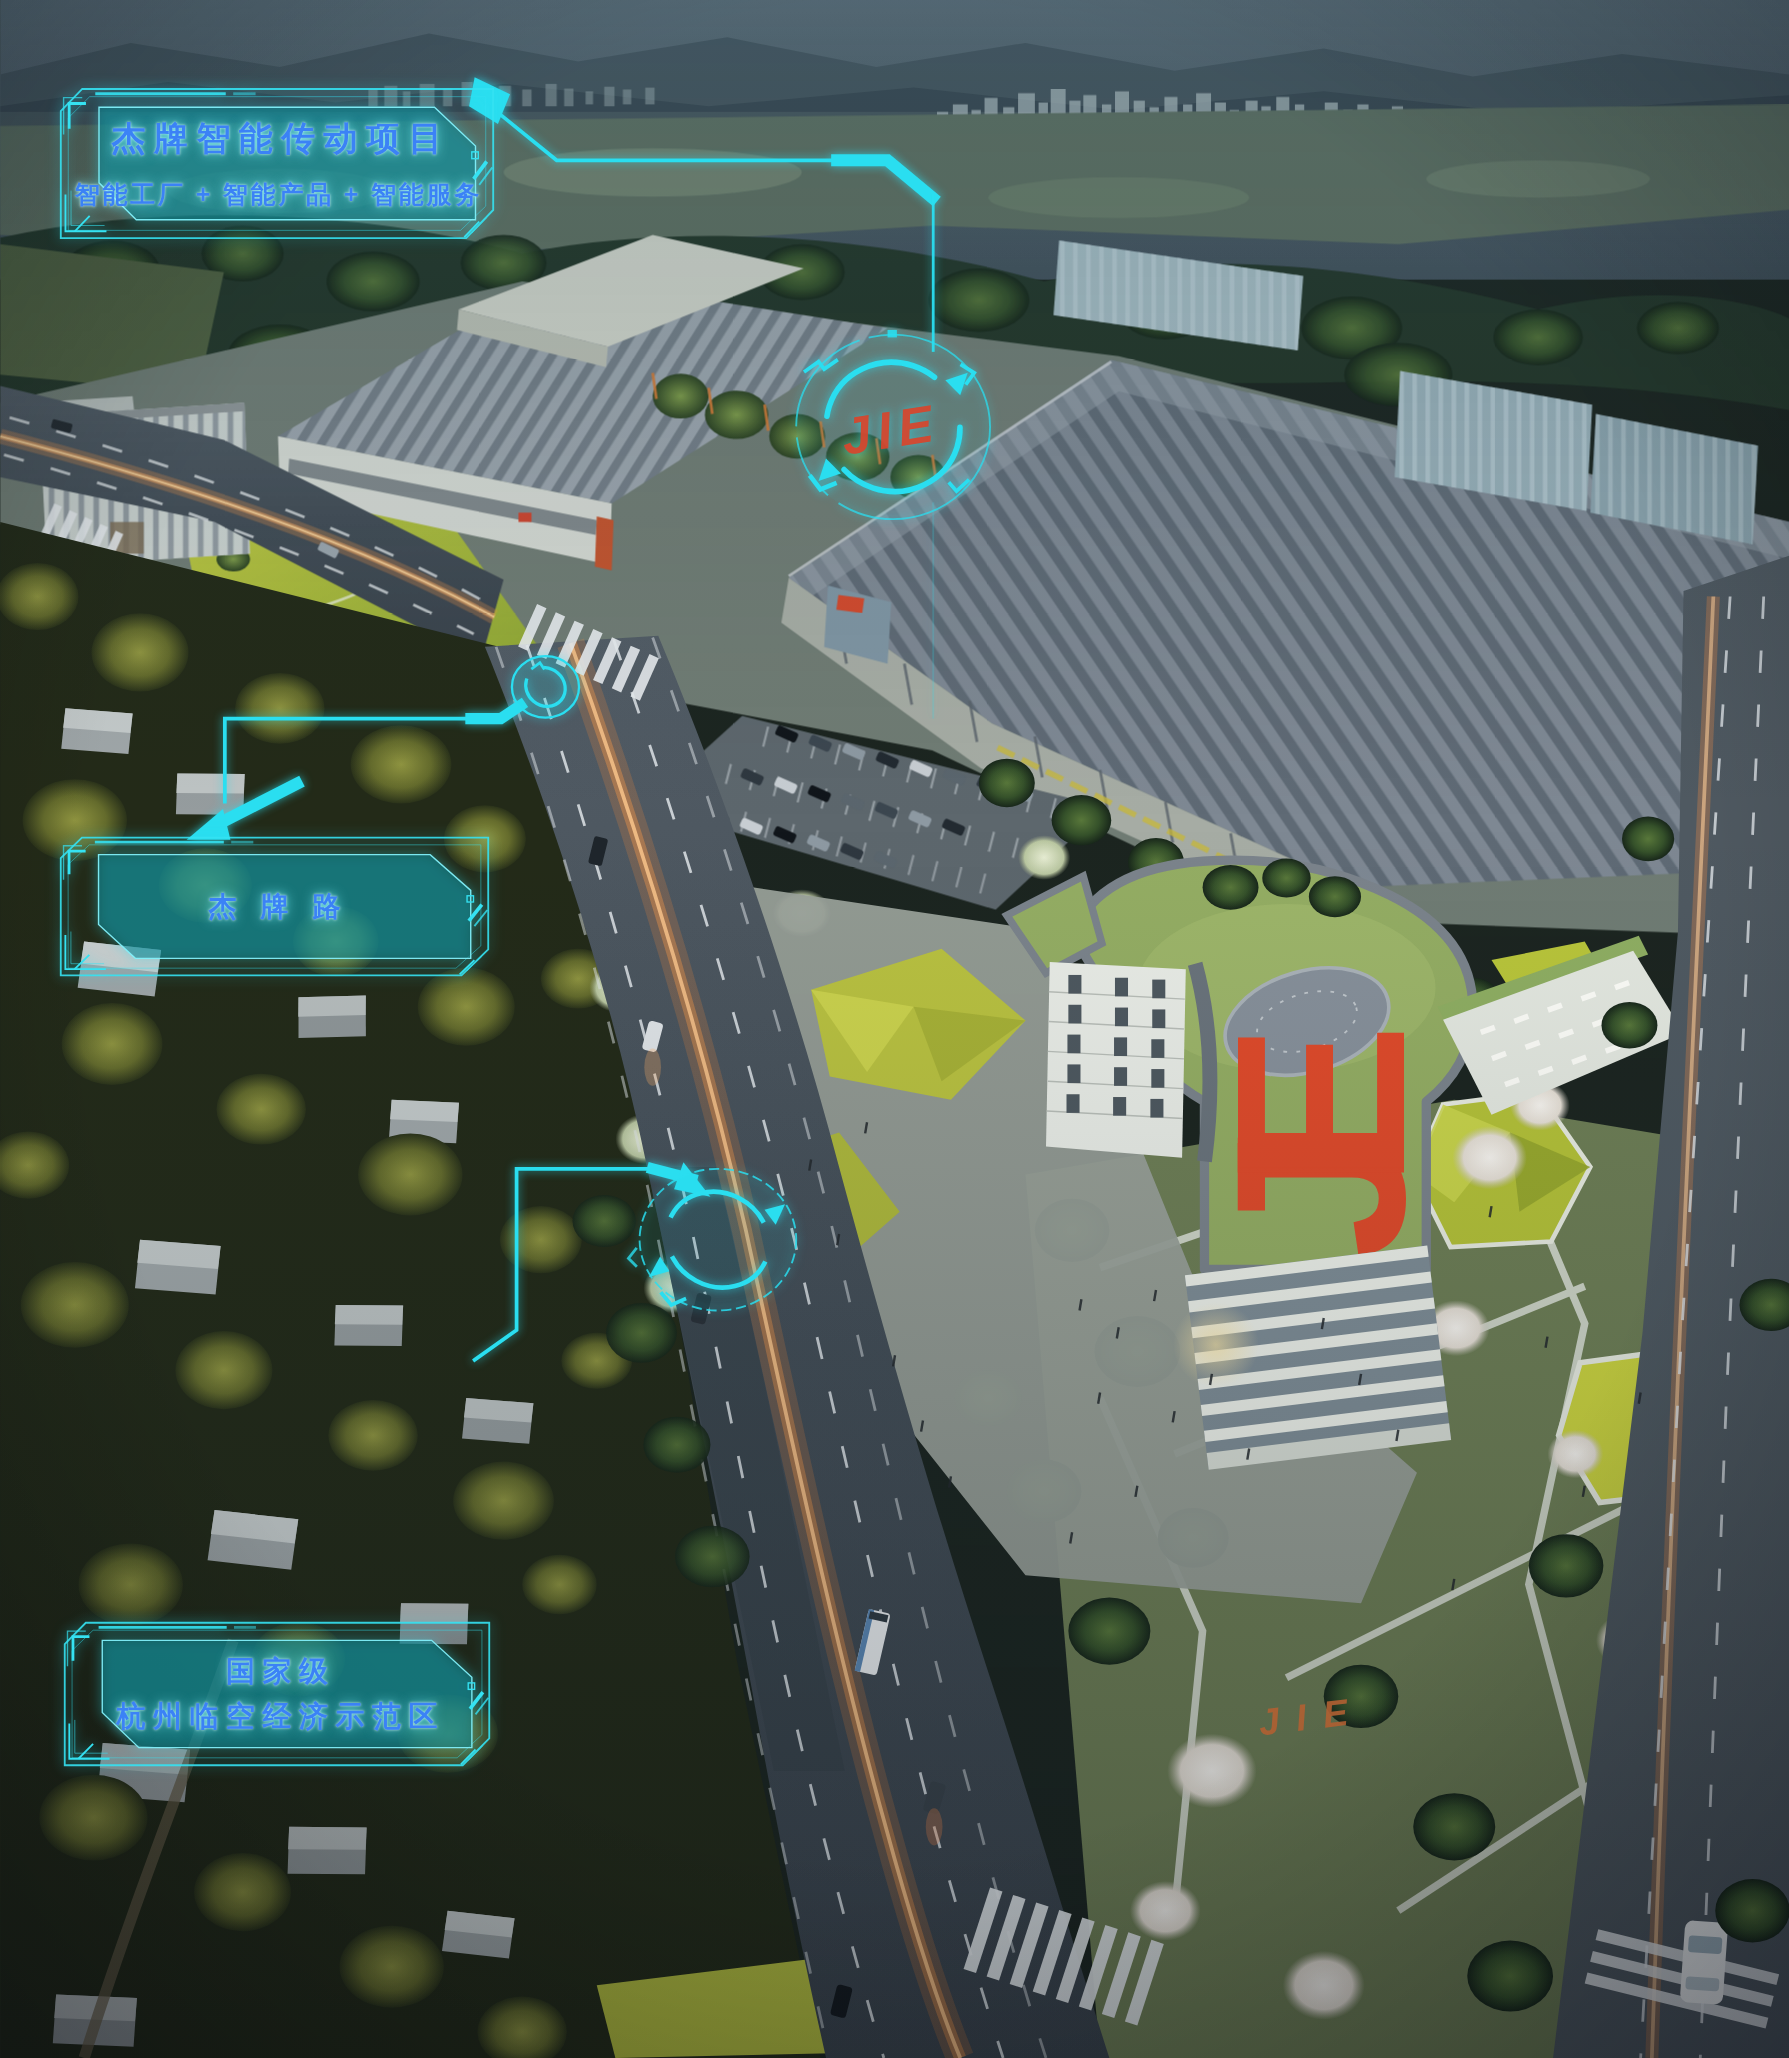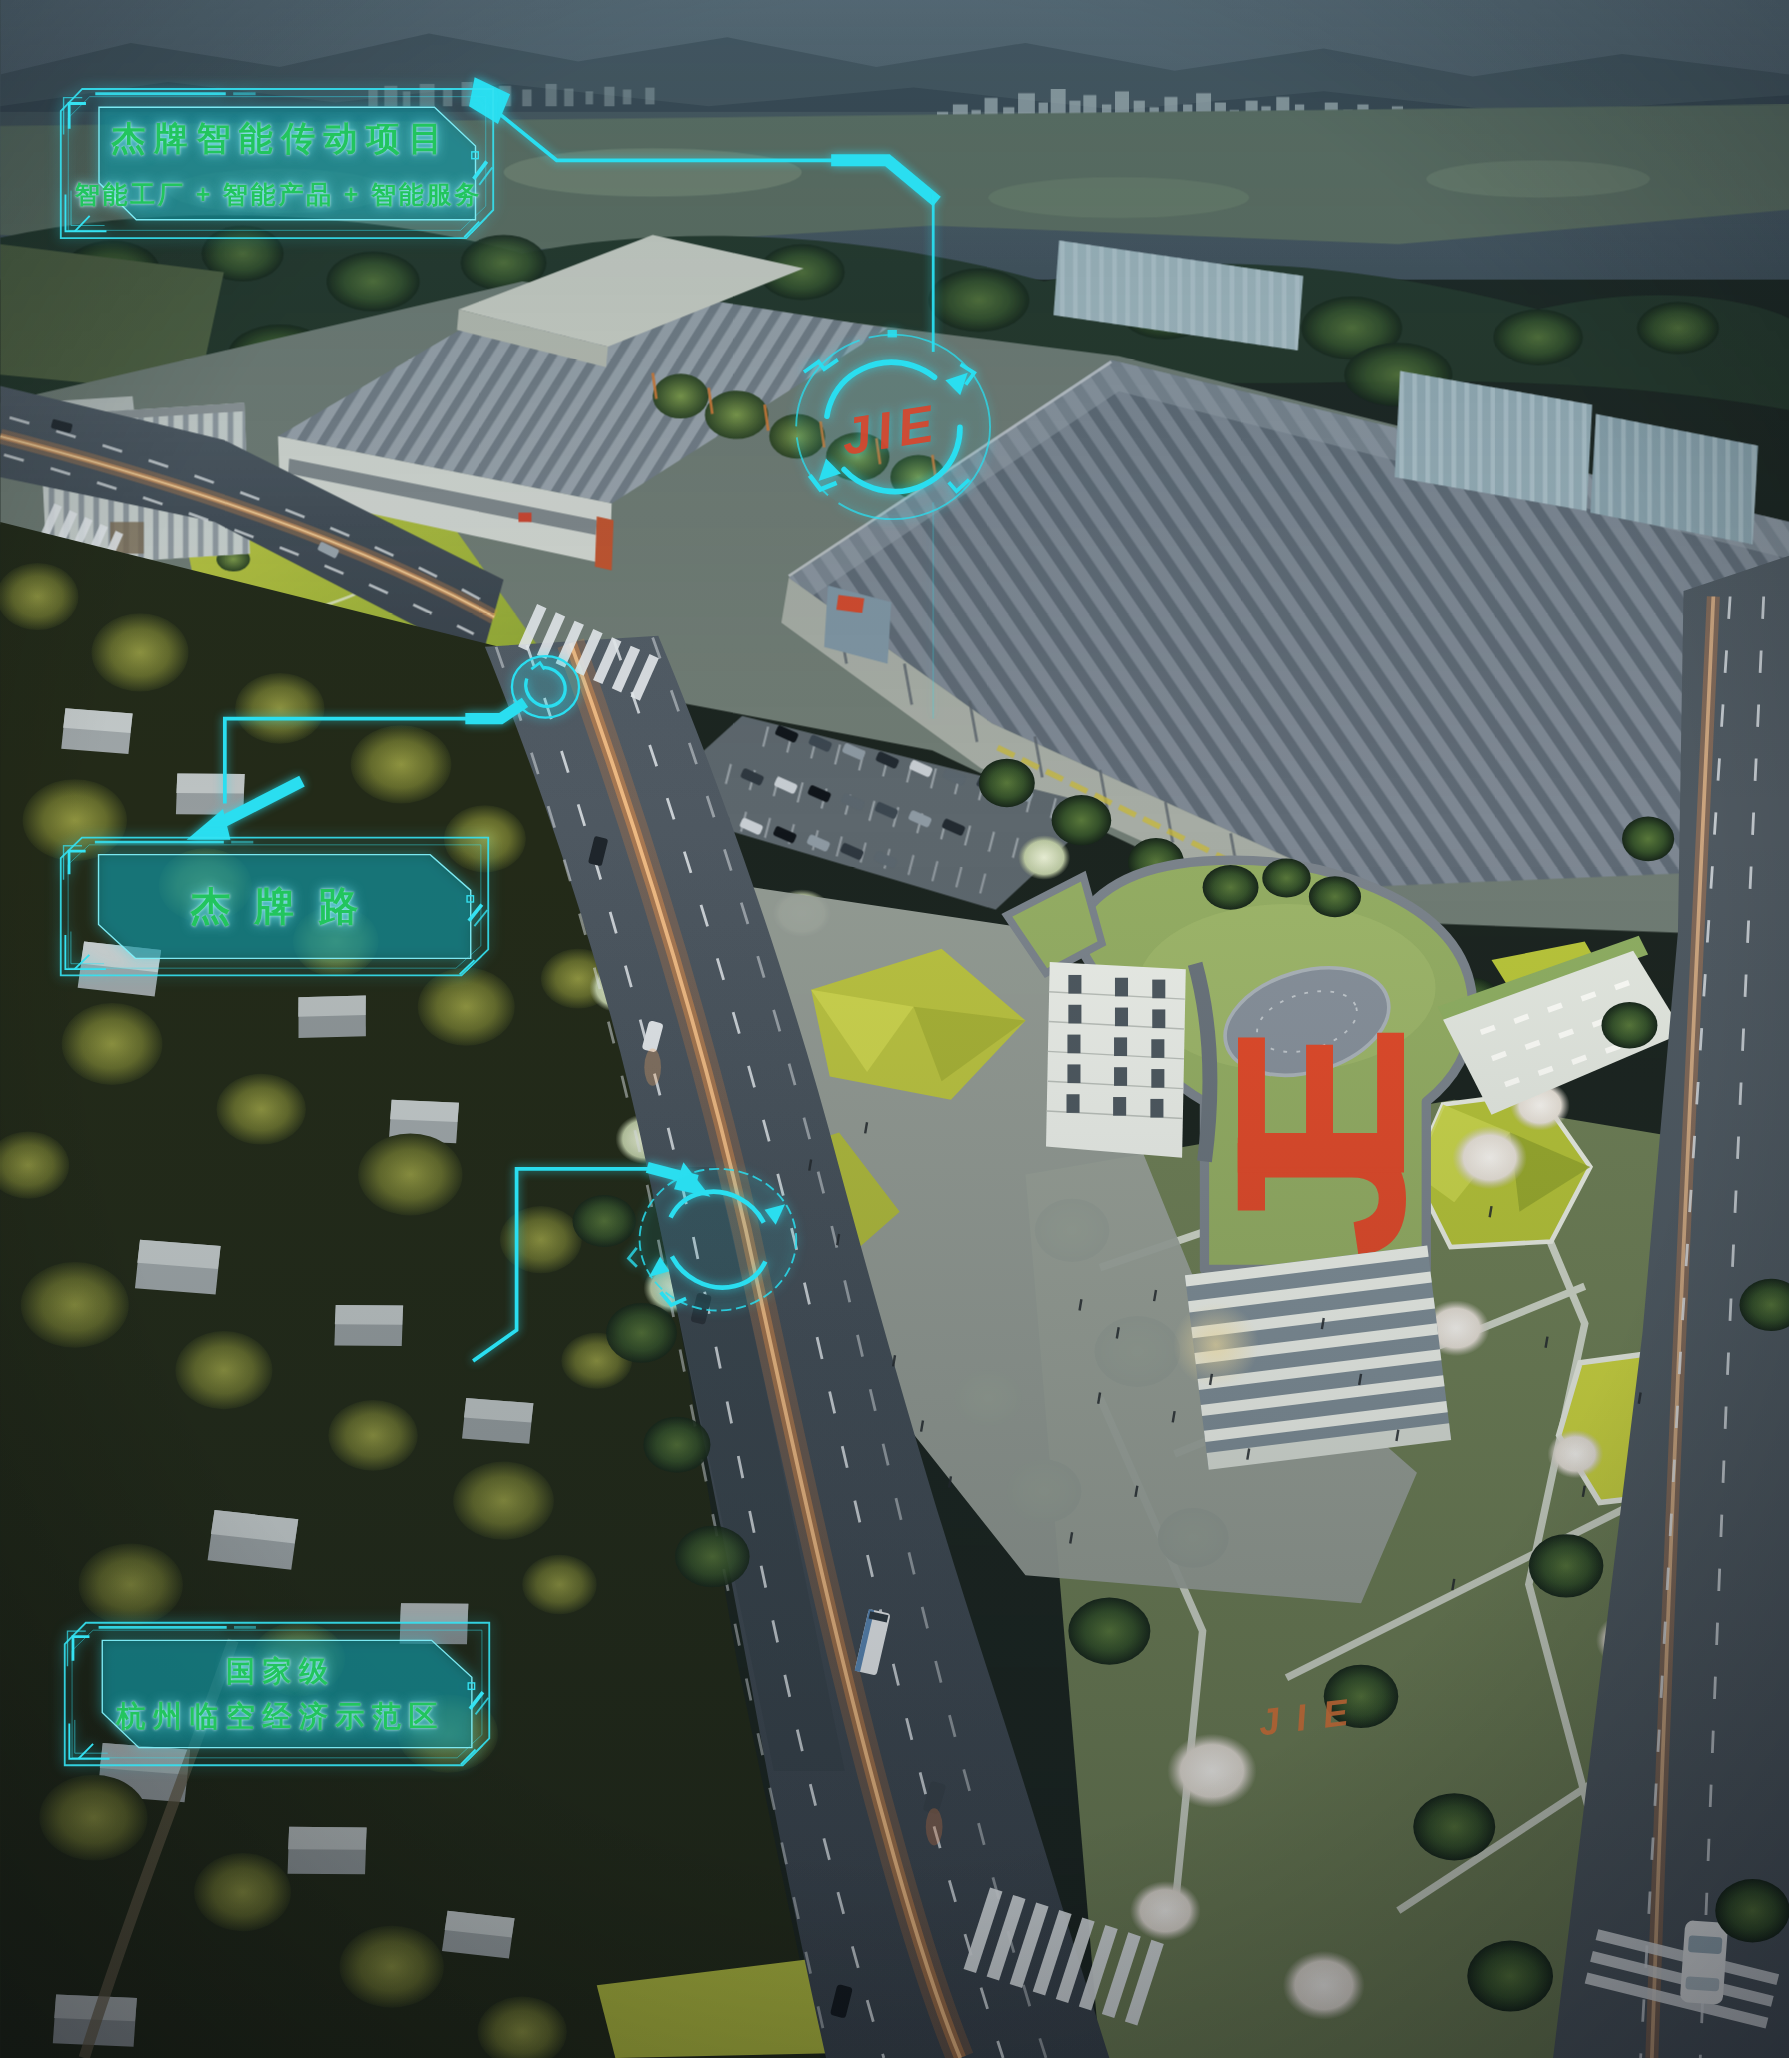--- a/index.html
+++ b/index.html
@@ -1,32 +1,32 @@
 <!DOCTYPE html>
 <html style="font-size:15px"><head>
 <meta charset="utf-8">
 <style>
   html,body{margin:0;padding:0;background:#10161a}
   #stage{position:relative;width:1790px;height:2058px;overflow:hidden;
          font-family:"Liberation Sans","DejaVu Sans",sans-serif;background:#1c2520}
   .abs{position:absolute;left:0;top:0;width:1790px;height:2058px}
   
-  .callout{position:absolute;color:#22c55e;z-index:30}
+  .callout{position:absolute;color:#3b82f6;z-index:30}
   .callout .frame{position:absolute;left:0;top:0;width:100%;height:100%;
                   filter:drop-shadow(0 0 6.5px rgba(42,222,240,.65))}
   .callout .txt{position:absolute;left:0;top:0;right:0;bottom:0;display:flex;
                 flex-direction:column;align-items:center;justify-content:center;
                 text-shadow:0 0 11.2px rgba(120,240,250,.95),0 0 2.8px rgba(255,255,255,.9);z-index:2}
   #c1{left:58px;top:86px;width:438px;height:155px}
   #c2{left:58px;top:835px;width:433px;height:143px}
   #c3{left:62px;top:1259px;width:430px;height:150px}
   #c4{left:62px;top:1620px;width:430px;height:148px}
   #c1 .t1{font-size:34px;font-weight:bold;letter-spacing:8.4px;padding-left:8.4px}
   #c1 .t2{font-size:25px;font-weight:bold;letter-spacing:2.8px;padding-left:2.8px;margin-top:16px}
-  #c2 .t1{font-size:40px;font-weight:bold;letter-spacing:24px;padding-left:24px}
+  #c2 .t1{font-size:28px;font-weight:bold;letter-spacing:24px;padding-left:24px}
   #c3 .t1{font-size:31px;font-weight:bold;letter-spacing:8.4px;padding-left:8.4px}
   #c4 .t1,#c4 .t2{font-size:29px;font-weight:bold;letter-spacing:7.5px;padding-left:7.5px;line-height:1.55}
   #hud{z-index:20;pointer-events:none;filter:drop-shadow(0 0 4.7px rgba(42,222,240,.7))}
   #scene{z-index:1}
   #grade{z-index:15;pointer-events:none}
 </style>
 </head>
 <body>
 
 <div id="stage">

